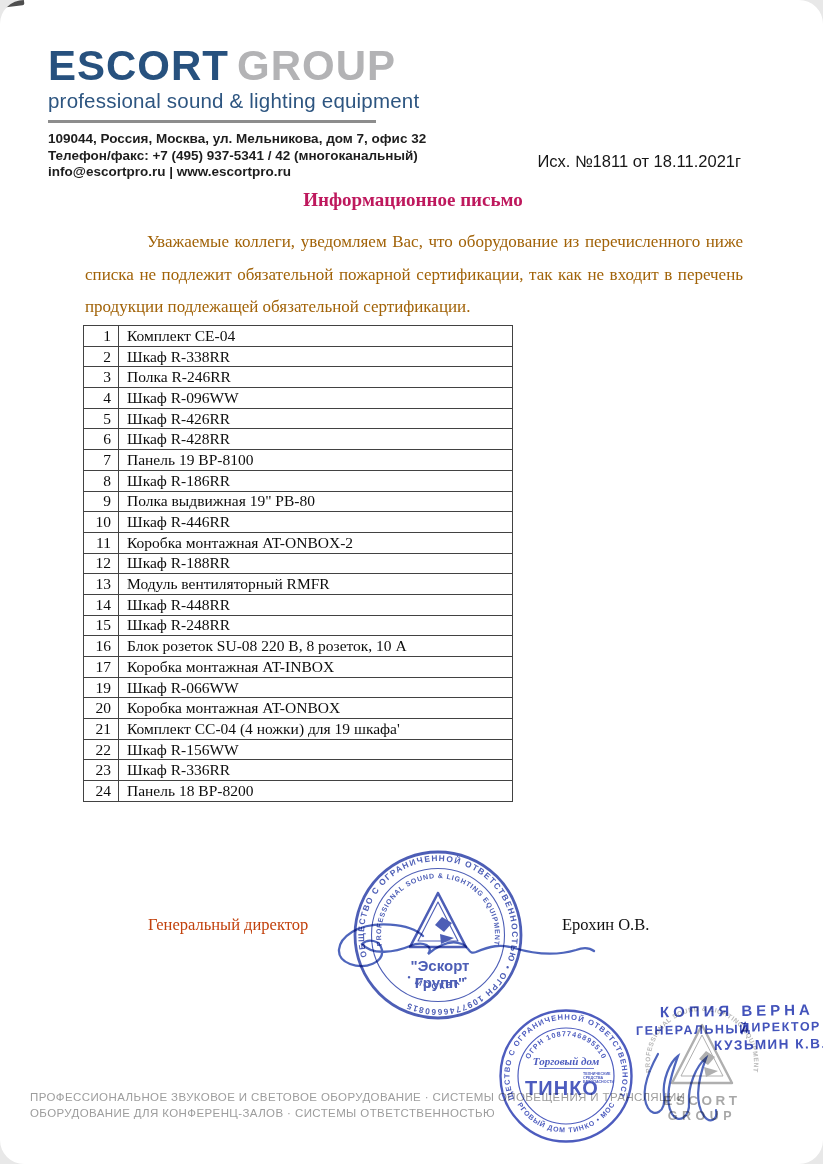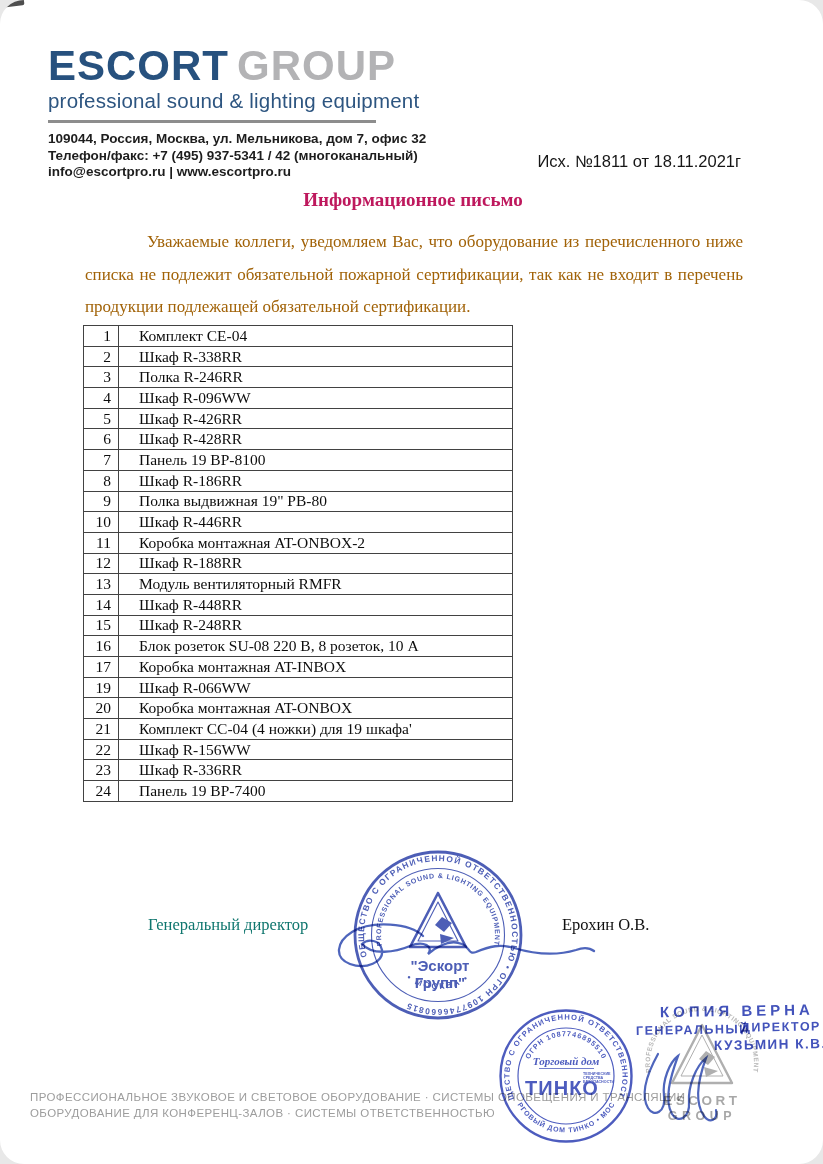--- a/index.html
+++ b/index.html
@@ -29,24 +29,24 @@
   .doc-title{position:absolute;top:189px;left:85px;width:656px;text-align:center;
     font-family:"Liberation Serif",serif;font-weight:700;font-size:19px;color:#be185d;}
   .body-par{position:absolute;top:226px;left:85px;width:658px;
     font-family:"Liberation Serif",serif;font-size:17px;line-height:32.5px;
     text-indent:62px;text-align:justify;color:#a16207;}
   
   .equip-table{position:absolute;left:83px;top:325px;width:430px;border-collapse:collapse;
     font-family:"Liberation Serif",serif;font-size:15.5px;color:#0d0d0d;}
   .equip-table td{border:1px solid #424242;height:20.7px;line-height:18px;padding:0;}
   .equip-table td.num-cell{width:35px;text-align:right;padding-right:7px;}
-  .equip-table td.item-cell{padding-left:20px;}
+  .equip-table td.item-cell{padding-left:8px;}
   
   .sig-label{position:absolute;left:148px;top:915px;font-family:"Liberation Serif",serif;
-    font-size:16.5px;color:#0f766e;}
+    font-size:16.5px;color:#c2410c;}
   .sig-name{position:absolute;left:562px;top:915px;font-family:"Liberation Serif",serif;
     font-size:16.5px;color:#101010;}
   
   .stamp{position:absolute;mix-blend-mode:multiply;}
   .escort-stamp{left:352px;top:849px;width:172px;height:172px;opacity:.95;}
   .tinko-stamp{left:497px;top:1007px;width:138px;height:138px;opacity:.95;}
   .watermark-logo{left:640px;top:1001px;width:124px;height:124px;opacity:.9;}
   .sig-overlay{position:absolute;left:0;top:0;width:823px;height:1164px;
     pointer-events:none;mix-blend-mode:multiply;}
   
@@ -171,21 +171,21 @@
         <tr>
           <td class="num-cell">22</td>
           <td class="item-cell">Шкаф R-156WW</td>
         </tr>
         <tr>
           <td class="num-cell">23</td>
           <td class="item-cell">Шкаф R-336RR</td>
         </tr>
         <tr>
           <td class="num-cell">24</td>
-          <td class="item-cell">Панель 19 BP-7400</td>
+          <td class="item-cell">Панель 18 BP-8200</td>
         </tr>
       </tbody>
   </table>
 
   <div class="sig-label">Генеральный директор</div>
   <div class="sig-name">Ерохин О.В.</div>
 
   <div class="footer">
     <div>ПРОФЕССИОНАЛЬНОЕ ЗВУКОВОЕ И СВЕТОВОЕ ОБОРУДОВАНИЕ  ·  СИСТЕМЫ ОПОВЕЩЕНИЯ И ТРАНСЛЯЦИИ</div>
     <div>ОБОРУДОВАНИЕ ДЛЯ КОНФЕРЕНЦ-ЗАЛОВ  ·  СИСТЕМЫ ОТВЕТСТВЕННОСТЬЮ</div>

